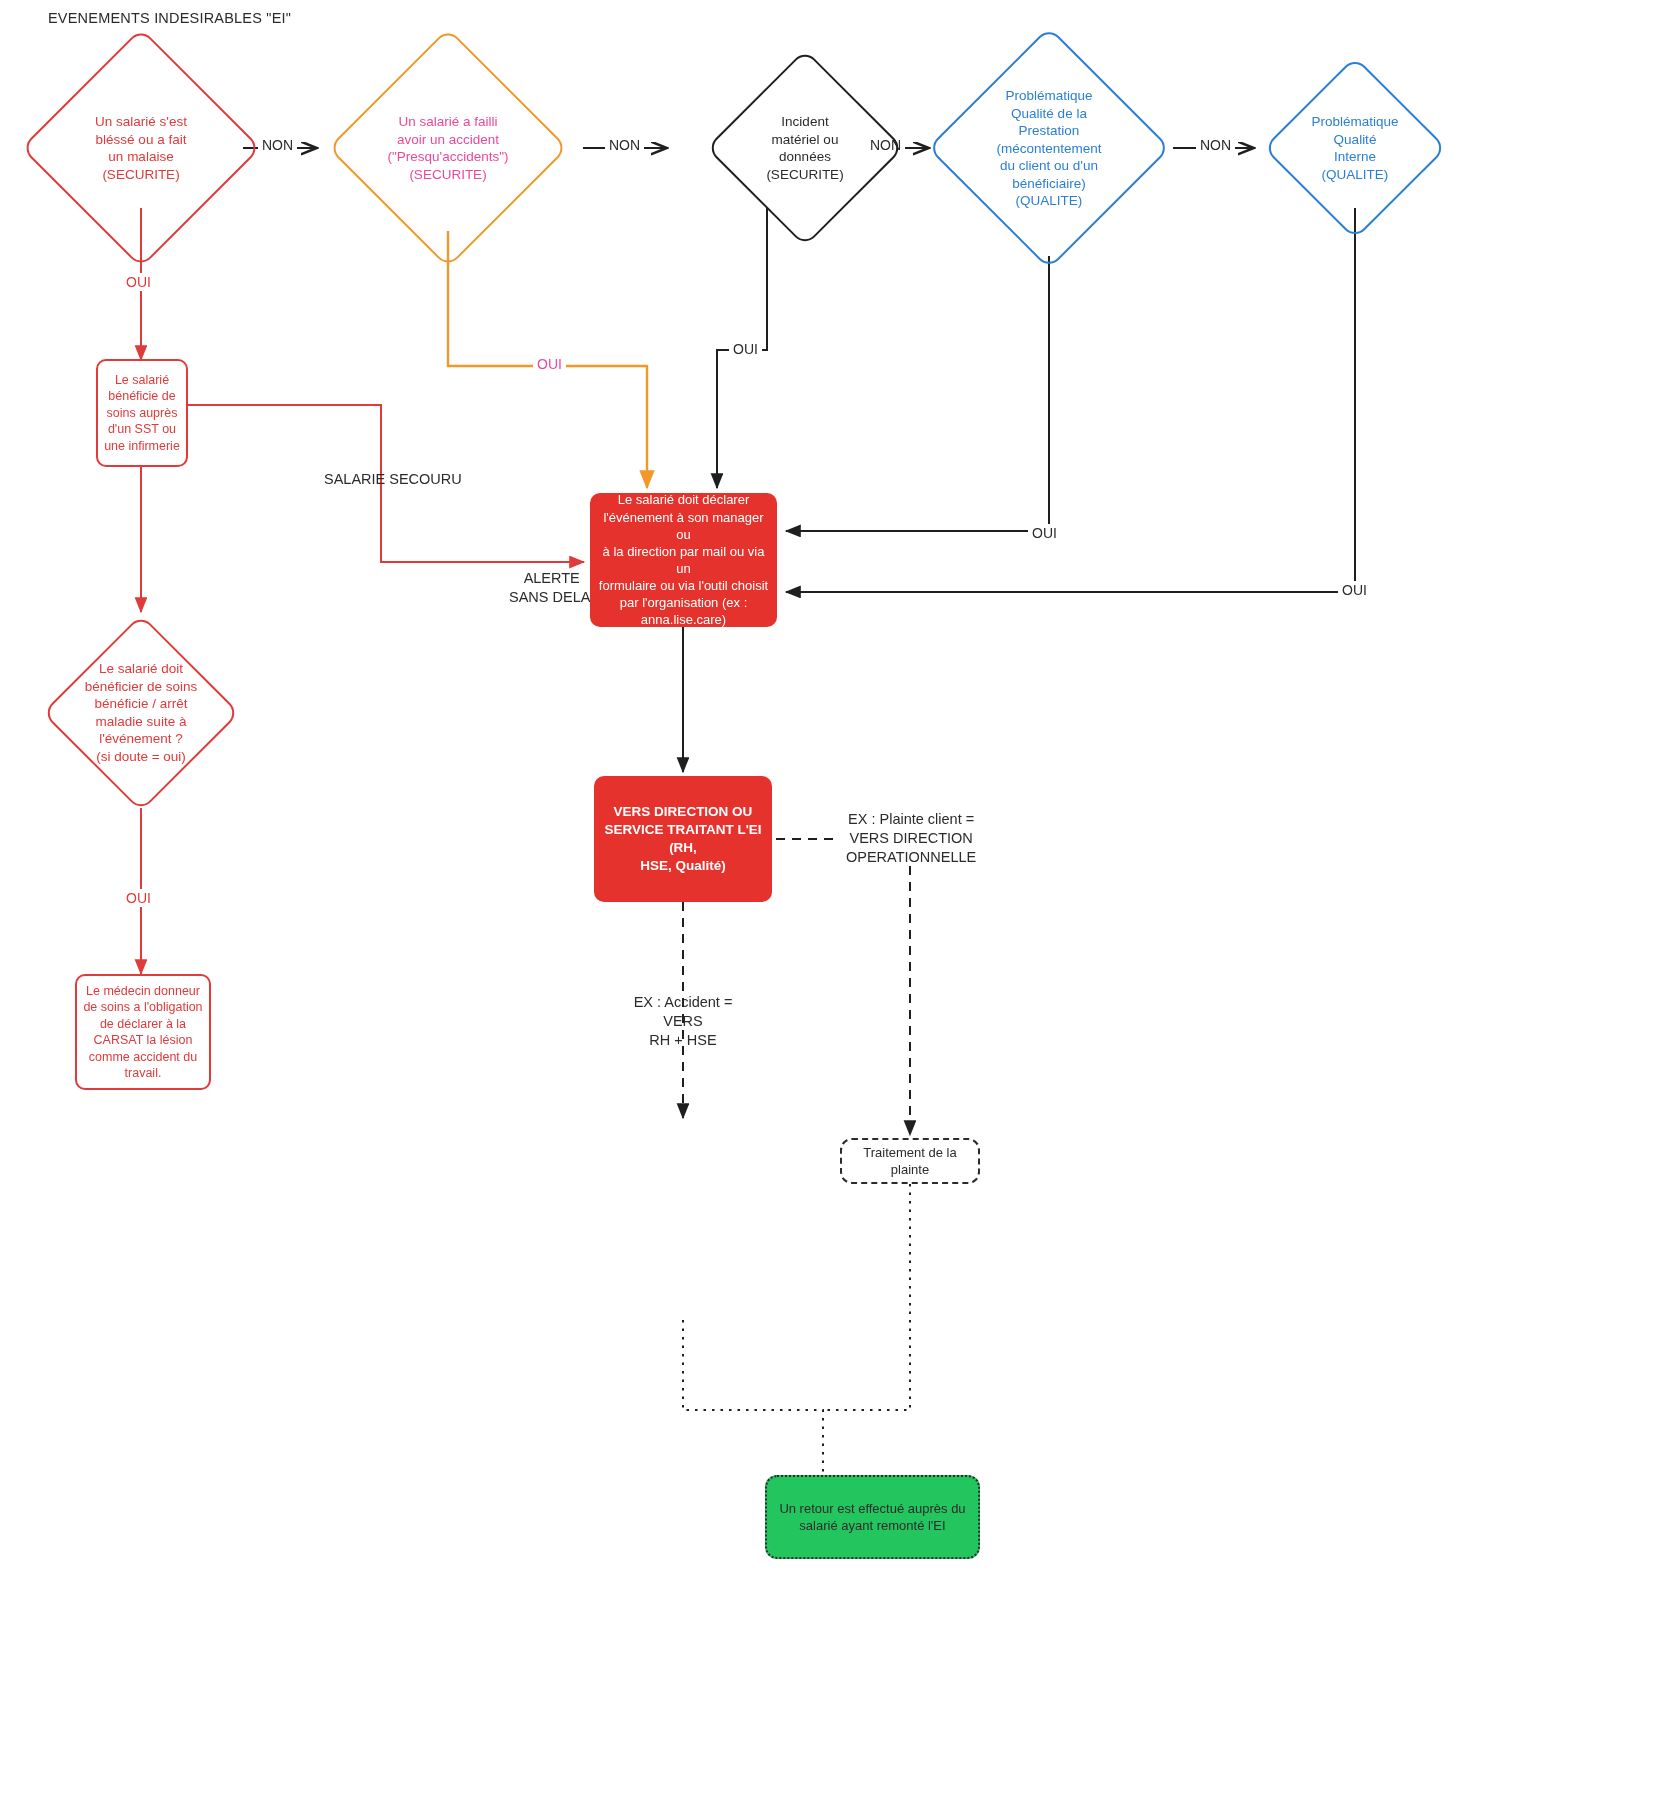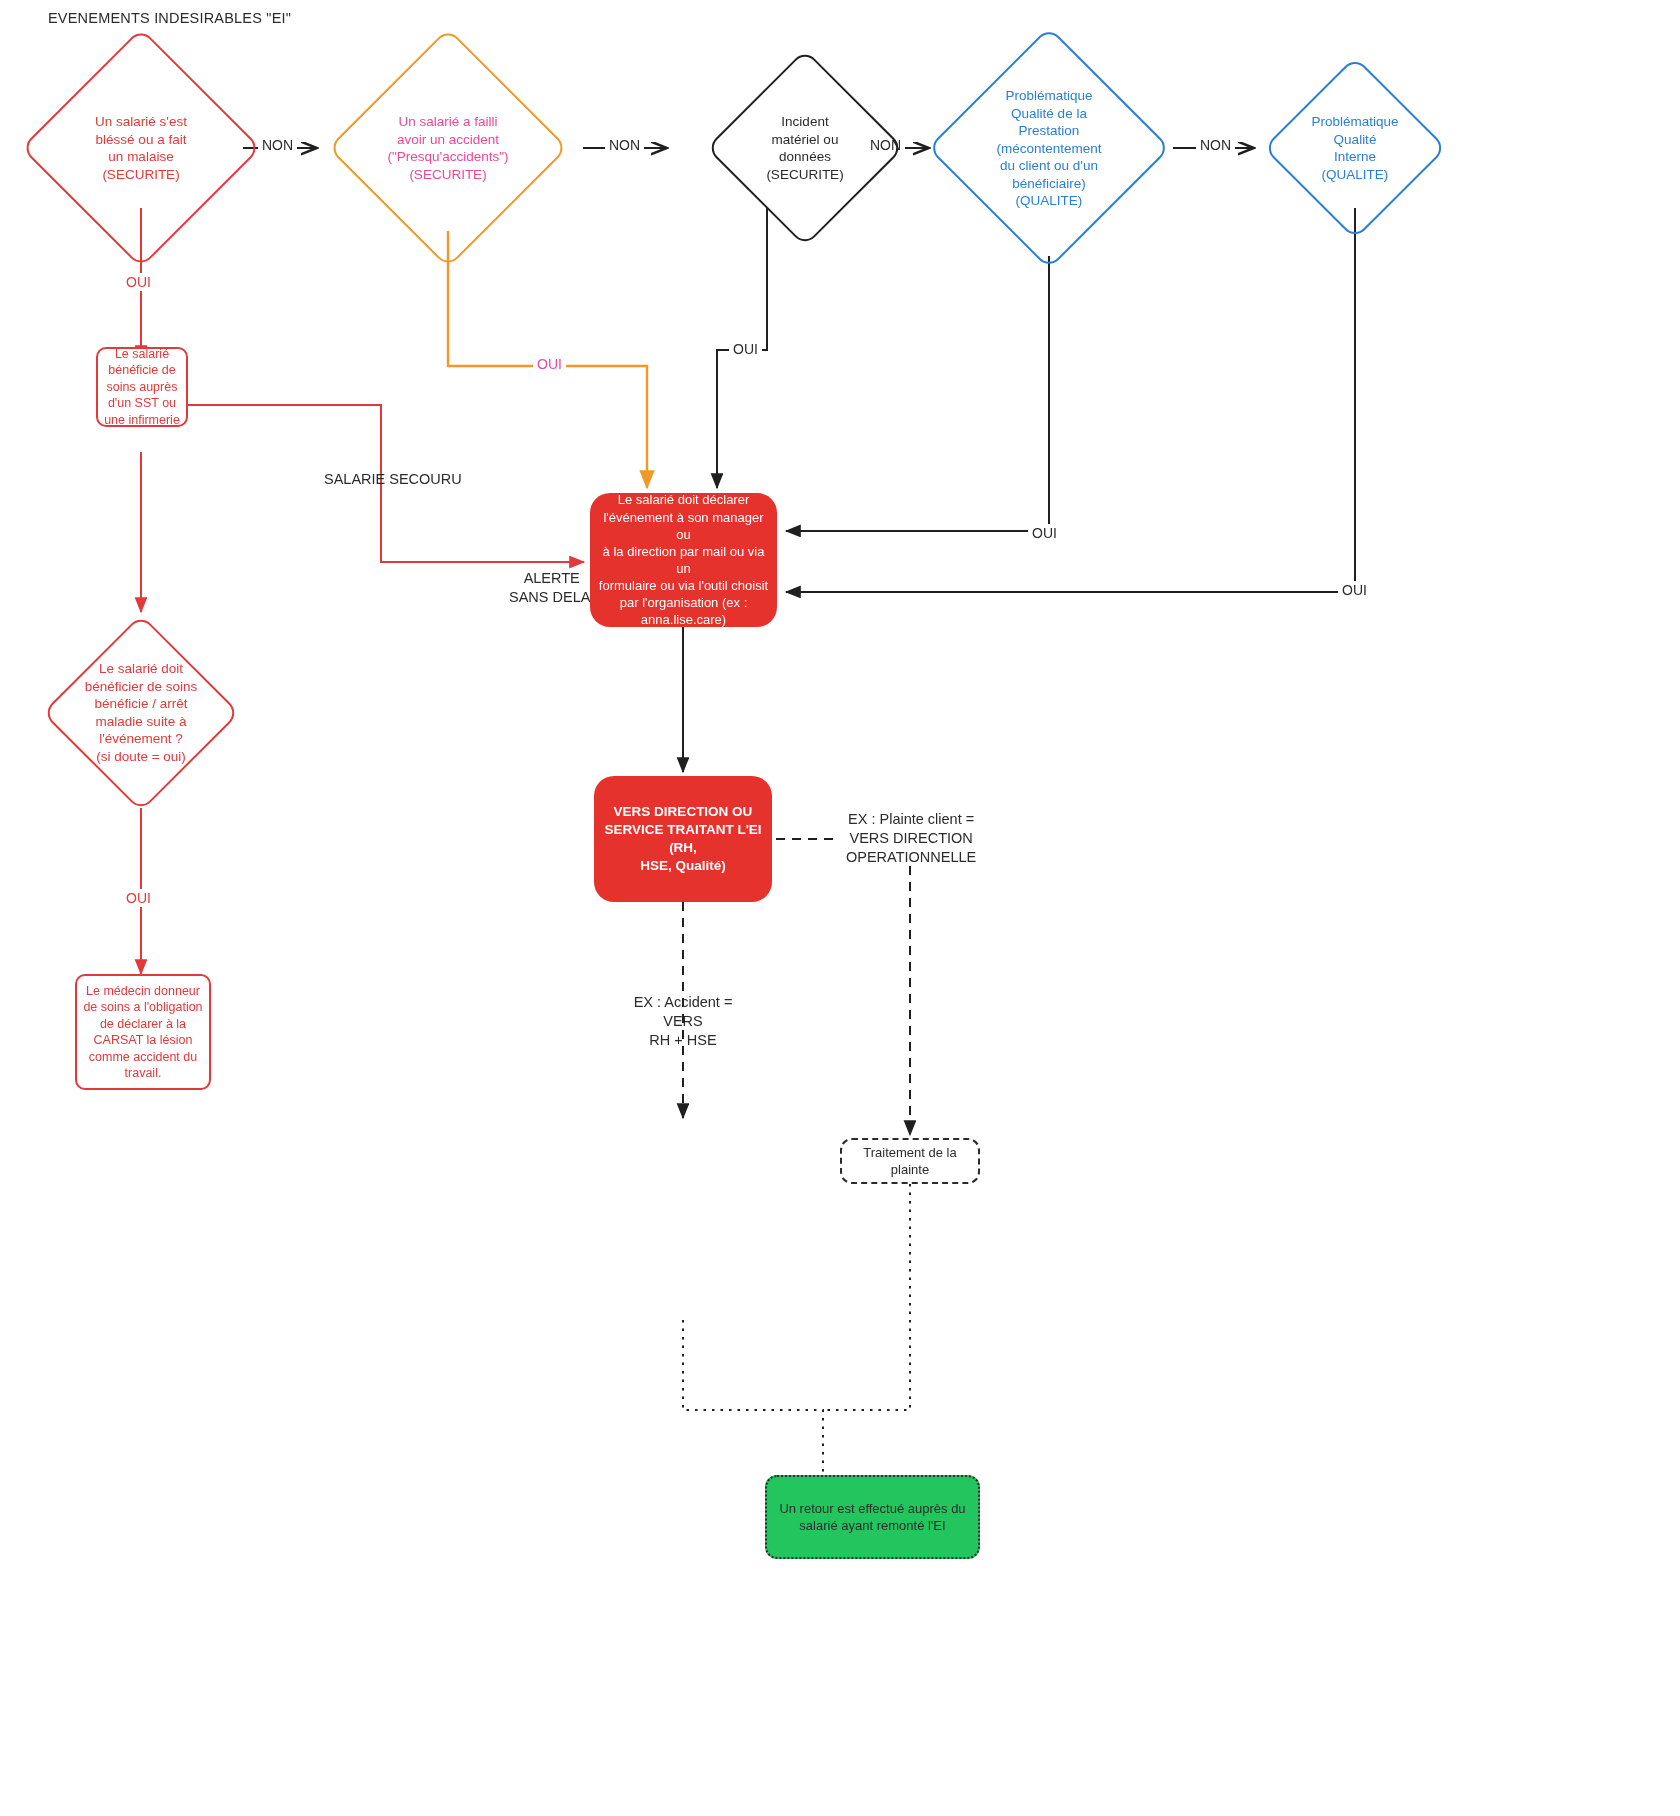--- a/index.html
+++ b/index.html
@@ -18,21 +18,21 @@
   .c-blue{color:#2a7fd4;}
   .b-red .shape{border-color:#e03a3a;}
   .b-orange .shape{border-color:#f0982a;}
   .b-black .shape{border-color:#1f1f1f;}
   .b-blue .shape{border-color:#2a7fd4;}
 
   .rbox{position:absolute;box-sizing:border-box;display:flex;align-items:center;justify-content:center;text-align:center;border-radius:10px;}
   .rbox .txt{white-space:pre-line;line-height:1.32;}
 
   .outline-red{border:2px solid #e03a3a;color:#e03a3a;background:#fff;}
-  .fill-red{background:#e5322c;color:#ffffff;border:none;border-radius:20px;}
+  .fill-red{background:#e5322c;color:#ffffff;border:none;border-radius:10px;}
   .dashed-box{border:2.2px dashed #2b2b2b;color:#2b2b2b;background:#fff;border-radius:12px;}
   .dotted-box{border:2.2px dotted #2b2b2b;color:#2b2b2b;background:#22c55e;border-radius:12px;}
 
   .edge-label{position:absolute;background:#fff;padding:0 4px;white-space:pre-line;line-height:1.3;text-align:center;}
   .plain-label{position:absolute;white-space:pre-line;line-height:1.32;text-align:center;color:#2b2b2b;}
 
   .title{position:absolute;color:#2b2b2b;letter-spacing:.2px;}
 </style>
 </head>
 <body>
@@ -161,21 +161,21 @@
   <div class="diamond b-red" style="left:71px;top:643px;width:140px;height:140px;">
     <div class="shape"></div>
     <div class="label c-red" style="font-size:13.5px;">Le salarié doit
 bénéficier de soins
 bénéficie / arrêt
 maladie suite à
 l'événement ?
 (si doute = oui)</div>
   </div>
 
-  <div class="rbox outline-red" style="left:96px;top:347px;width:92px;height:80px;">
+  <div class="rbox outline-red" style="left:96px;top:359px;width:92px;height:108px;">
     <div class="txt" style="font-size:12.5px;padding:0 3px;">Le salarié
 bénéficie de
 soins auprès
 d'un SST ou
 une infirmerie</div>
   </div>
 
   <div class="rbox outline-red" style="left:75px;top:974px;width:136px;height:116px;">
     <div class="txt" style="font-size:12.5px;padding:0 4px;">Le médecin donneur
 de soins a l'obligation

